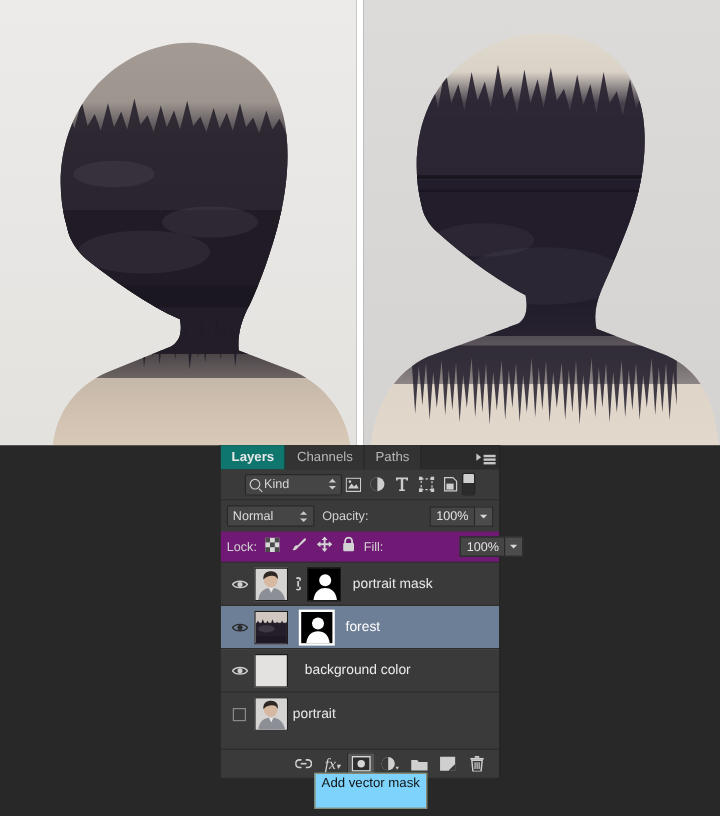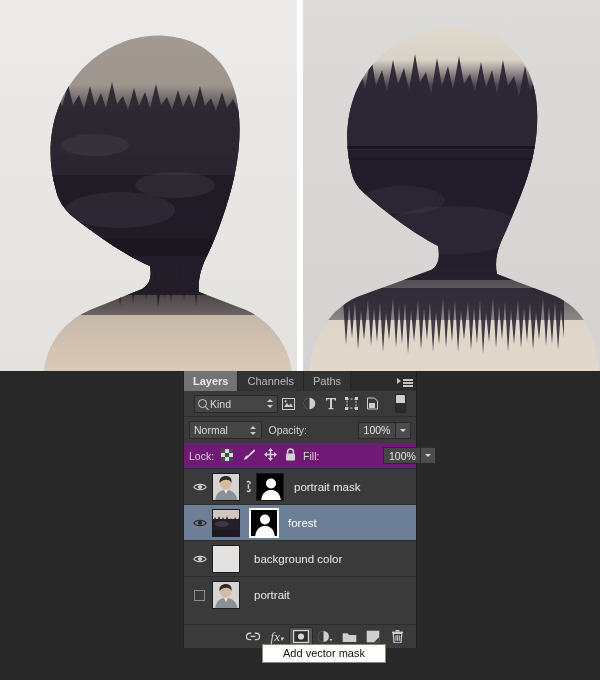--- a/index.html
+++ b/index.html
@@ -24,39 +24,39 @@
     background: #383838; border-left: 1px solid #222; border-right: 1px solid #1d1d1d;
     display: flex; flex-direction: column;
   }
 
   
   .tabbar { position: relative; height: 20px; background: #2b2b2b; display: flex; align-items: stretch; }
   .tab {
     padding: 0 9px; font-size: 11px; color: #b9b9b9; line-height: 20px;
     background: #333; border-right: 1px solid #262626; white-space: nowrap;
   }
-  .tab.active { background: #737373; color: #e8e8e8; font-weight: bold; }
+  .tab.active { background: #0f766e; color: #e8e8e8; font-weight: bold; }
   .tab-filler { flex: 1; background: #2b2b2b; }
   .panel-menu {
     width: 22px; display: flex; align-items: center; justify-content: center;
     background: #2b2b2b;
   }
   .menu-glyph { position: relative; width: 16px; height: 10px; }
   .menu-glyph i { position: absolute; right: 0; height: 1.6px; background: #c6c6c6; display: block; }
   .menu-glyph i:nth-child(1){ top:0;   width: 10px; }
   .menu-glyph i:nth-child(2){ top:3px; width: 10px; }
   .menu-glyph i:nth-child(3){ top:6px; width: 10px; }
   .menu-glyph i:nth-child(4){ top:9px; width: 10px; }
   .menu-arrow { position:absolute; left:0; top:2px; width:0;height:0;
     border-left:4px solid #c6c6c6;border-top:3px solid transparent;border-bottom:3px solid transparent; }
 
   
   .filter-row {
     height: 26px; display: flex; align-items: center; gap: 0;
-    padding: 0 10px; background: #3a3a3a; border-bottom: 1px solid #2d2d2d;
+    padding: 0 20px; background: #3a3a3a; border-bottom: 1px solid #2d2d2d;
   }
   .kind-select {
     width: 84px; height: 18px; background: #454545; border: 1px solid #292929; border-radius: 2px;
     display: flex; align-items: center; padding: 0 3px; color: #d6d6d6; font-size: 10.5px; gap: 3px;
   }
   .kind-label { flex: 1; }
   .mag { width: 9px; height: 9px; border: 1.3px solid #cfcfcf; border-radius: 50%; position: relative; flex: none; }
   .mag::after { content:''; position:absolute; right:-3px; bottom:-2px; width:4px; height:1.3px; background:#cfcfcf; transform: rotate(45deg); }
   .updown { width: 7px; position: relative; height: 11px; flex: none; }
   .updown::before, .updown::after { content:''; position:absolute; left:0; width:0;height:0; border-left:3.2px solid transparent;border-right:3.2px solid transparent; }
@@ -125,23 +125,23 @@
   
   .panel-bottom {
     height: 24px; background: #3a3a3a; border-top: 1px solid #2c2c2c;
     display: flex; align-items: center; justify-content: flex-end; padding-right: 7px; gap: 0;
   }
   .tbtn { width: 24px; height: 20px; display:flex;align-items:center;justify-content:center; color:#cfcfcf; border-radius:2px; }
   .tbtn.active { background: #555; box-shadow: inset 0 0 0 1px #2a2a2a; }
 
   
   .tooltip {
-    position: absolute; left: 262px; top: 644px; height: 19px;
-    background: #ffffff; border: 1px solid #8a8a6a; color: #111;
-    font-size: 11px; line-height: 17px; padding: 0 20px; white-space: nowrap;
+    position: absolute; left: 262px; top: 644px; height: 30px;
+    background: #7dd3fc; border: 1px solid #8a8a6a; color: #111;
+    font-size: 11px; line-height: 17px; padding: 0 5px; white-space: nowrap;
   }
 
   .dark-fill { position:absolute; left:0; top:371px; width:600px; height:309px; background:#282828; z-index:-1; }
 </style>
 </head>
 <body>
 
 <div id="root">
   <div class="dark-fill"></div>
 
@@ -470,21 +470,21 @@
         </div>
         <div class="thumb">
           <svg width="28" height="28" viewBox="0 0 28 28">
             <rect width="28" height="28" fill="#d6d4d2"></rect>
             <path d="M7,11 C6,6 9,3 13,3 C17,3 19,6 18,11 C17.5,14 15,15.5 13,15.5 C11,15.5 8,14 7,11 Z" fill="#d7b9a2"></path>
             <path d="M6.5,9 C6,4 9,2 13,2 C17.5,2 19,5 18.5,9 C17.8,7 16,5.5 13,5.8 C10,6.1 8,7.2 6.5,9 Z" fill="#2e2723"></path>
             <path d="M2,28 C2.5,19 7,16 13,16 C19,16 23.5,19 25,28 Z" fill="#8d8f96"></path>
             <path d="M11,16 L13,20 L15,16 Z" fill="#e8e8e8"></path>
           </svg>
         </div>
-        <div class="layer-name" style="padding-left:14px;">portrait</div>
+        <div class="layer-name" style="padding-left:4px;">portrait</div>
       </div>
     </div>
 
     <div class="panel-bottom">
       <div class="tbtn">
         <svg width="14" height="9" viewBox="0 0 14 9">
           <path d="M5.2,1.2 H3.6 A3.2,3.2 0 0 0 3.6,7.6 H5.2" fill="none" stroke="#cfcfcf" stroke-width="1.4"></path>
           <path d="M8.8,1.2 H10.4 A3.2,3.2 0 0 1 10.4,7.6 H8.8" fill="none" stroke="#cfcfcf" stroke-width="1.4"></path>
           <rect x="4.6" y="3.7" width="4.8" height="1.4" fill="#cfcfcf"></rect>
         </svg>

